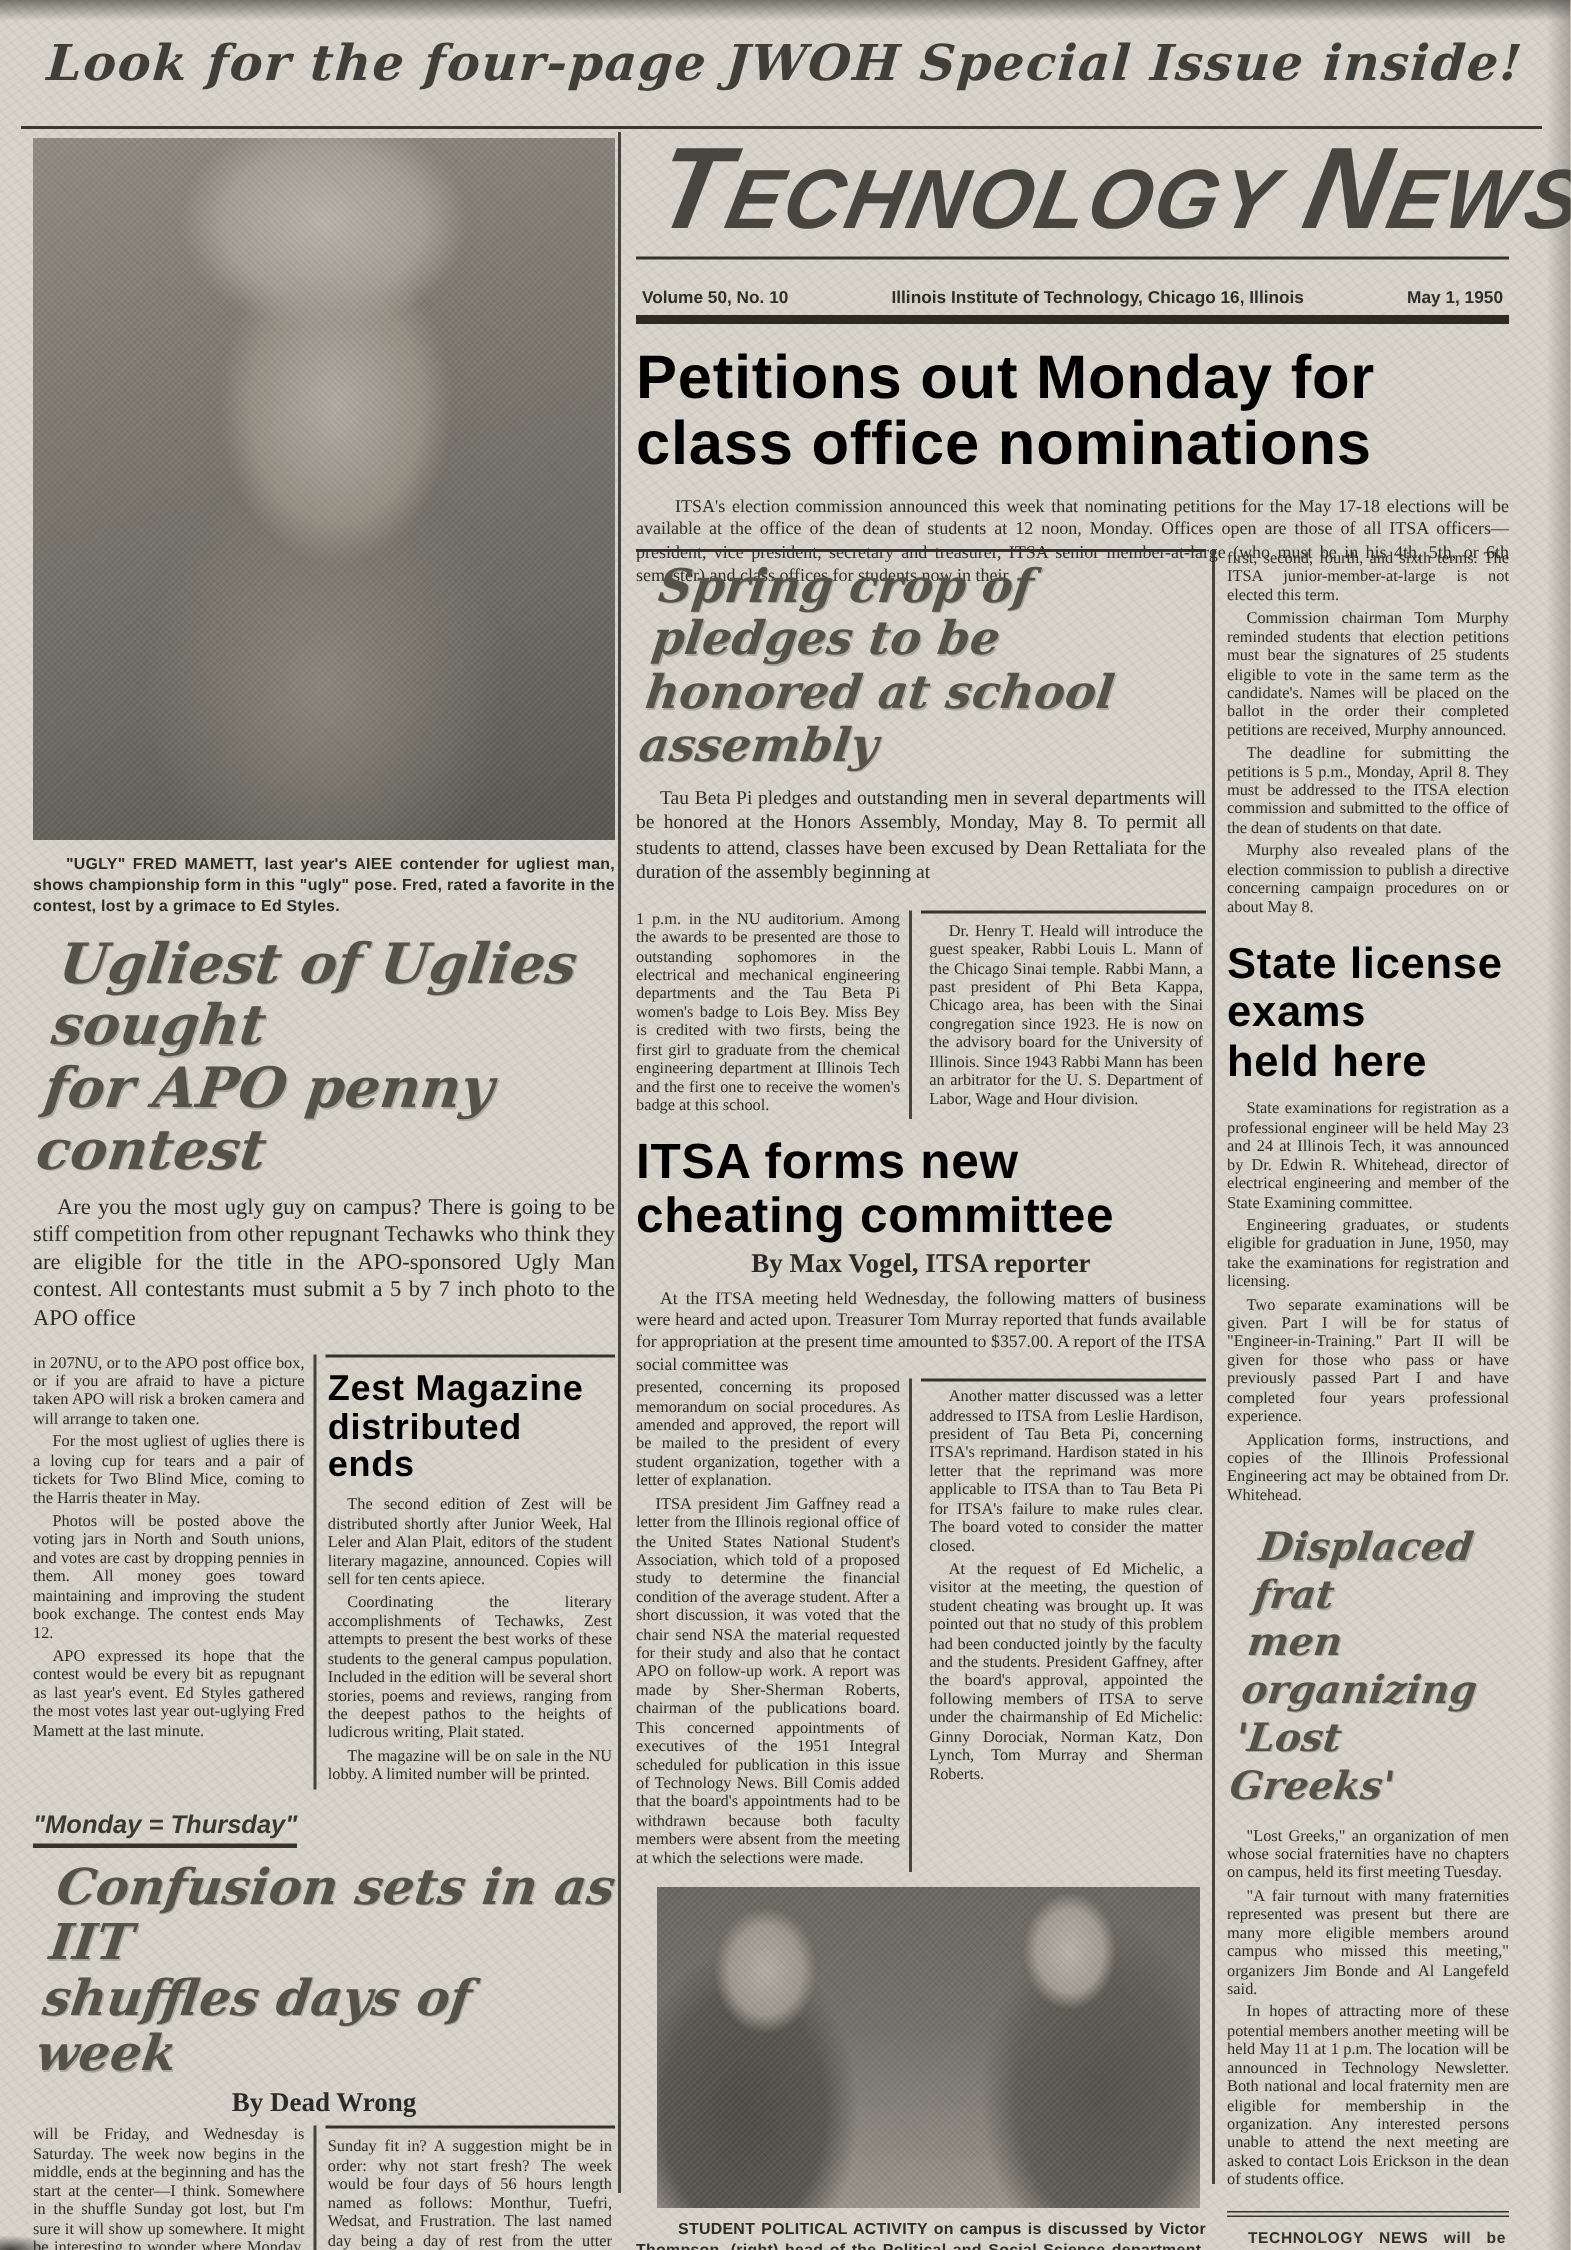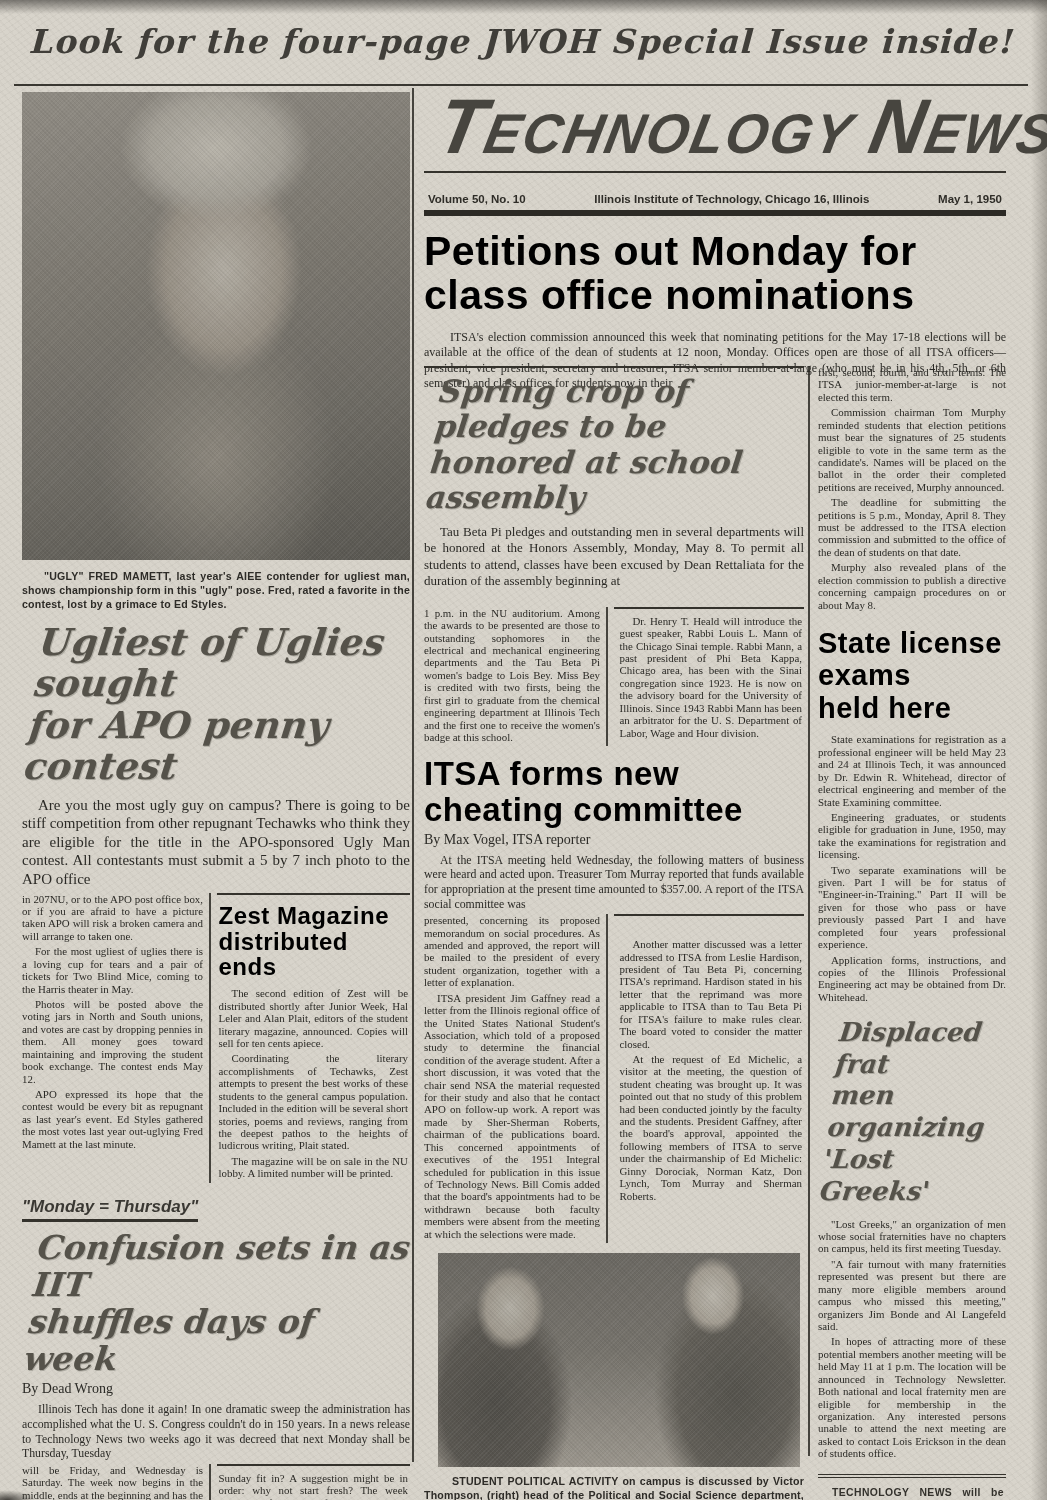--- a/index.html
+++ b/index.html
@@ -52,21 +52,21 @@
 
   
   .lead { font-size:12px; line-height:1.27; text-align:justify; text-indent:26px; margin:0; }
   .col-p { font-size:10.9px; line-height:1.14; text-align:justify; margin:0 0 3px 0; text-indent:13px; }
   .noindent { text-indent:0; }
   .subrow { display:flex; align-items:stretch; }
   .vdiv { width:1.5px; background:#45433d; margin:0 6px; }
 
   .caption { font-family:"Liberation Sans", sans-serif; font-weight:bold; font-size:10.6px;
     line-height:1.32; text-align:justify; color:#2d2b27; letter-spacing:.2px; margin:0; }
-  .byline { font-size:14px; font-weight:normal; text-align:left; margin:4px 0 5px 0; }
+  .byline { font-size:18px; font-weight:bold; text-align:center; margin:4px 0 5px 0; }
 
   .insert { border-top:2px solid #34322c; padding:6px 2px 0 8px; }
 
   
   .photo { position:relative; overflow:hidden; }
   .photo::after { content:""; position:absolute; inset:0;
     background:repeating-linear-gradient(45deg, rgba(0,0,0,.05) 0 1px, transparent 1px 3px),
                repeating-linear-gradient(-45deg, rgba(255,255,255,.05) 0 1px, transparent 1px 3px); }
   .photo1 { width:388px; height:468px;
     background:
@@ -112,21 +112,21 @@
 
   <p class="caption" style="margin-top:10px; text-indent:22px;">"UGLY" FRED MAMETT, last year's AIEE contender for ugliest man, shows championship form in this "ugly" pose. Fred, rated a favorite in the contest, lost by a grimace to Ed Styles.</p>
 
   <div class="slant-head" style="font-size:37px; line-height:1.12; margin-top:10px;">
     <span>Ugliest of Uglies sought</span>
     <span>for APO penny contest</span>
   </div>
 
   <p class="col-p" style="font-size:15px; line-height:1.24; margin-top:8px; text-indent:16px;">Are you the most ugly guy on campus? There is going to be stiff competition from other repugnant Techawks who think they are eligible for the title in the APO-sponsored Ugly Man contest. All contestants must submit a 5 by 7 inch photo to the APO office</p>
 
-  <div class="subrow" style="margin-top:4px;">
+  <div class="subrow" style="margin-top:14px;">
     <div style="width:181px;">
       <p class="col-p noindent">in 207NU, or to the APO post office box, or if you are afraid to have a picture taken APO will risk a broken camera and will arrange to taken one.</p>
       <p class="col-p">For the most ugliest of uglies there is a loving cup for tears and a pair of tickets for Two Blind Mice, coming to the Harris theater in May.</p>
       <p class="col-p">Photos will be posted above the voting jars in North and South unions, and votes are cast by dropping pennies in them. All money goes toward maintaining and improving the student book exchange. The contest ends May 12.</p>
       <p class="col-p">APO expressed its hope that the contest would be every bit as repugnant as last year's event. Ed Styles gathered the most votes last year out-uglying Fred Mamett at the last minute.</p>
     </div>
     <div class="vdiv"></div>
     <div style="flex:1;">
       <div class="insert" style="padding-left:2px;">
         <div class="sans-head" style="font-size:24px; line-height:1.08; margin:2px 0 7px 0;">
@@ -142,21 +142,20 @@
 
   <div class="kicker">"Monday = Thursday"</div>
 
   <div class="slant-head" style="font-size:33px; line-height:1.12; margin-top:8px;">
     <span>Confusion sets in as IIT</span>
     <span>shuffles days of week</span>
   </div>
 
   <div class="byline">By Dead Wrong</div>
 
-  <p class="col-p" style="font-size:11.8px; line-height:1.24; text-indent:16px;">Illinois Tech has done it again! In one dramatic sweep the administration has accomplished what the U. S. Congress couldn't do in 150 years. In a news release to Technology News two weeks ago it was decreed that next Monday shall be Thursday, Tuesday</p>
 
   <div class="subrow" style="margin-top:2px;">
     <div style="width:181px;">
       <p class="col-p noindent">will be Friday, and Wednesday is Saturday. The week now begins in the middle, ends at the beginning and has the start at the center—I think. Somewhere in the shuffle Sunday got lost, but I'm sure it will show up somewhere. It might be interesting to wonder where Monday, Tuesday and Wednesday will appear in the new setup or will they be Thursday, Friday and Saturday. Oh that's right, they're Monday, Tuesday, and Wednesday now. This of course raises a very pertinent question, does the week consist of three, six, or seven days or does it consist of three days, 48 hours long? Meanwhile, where does</p>
     </div>
     <div class="vdiv"></div>
     <div style="flex:1;">
       <div class="insert" style="padding-left:2px;">
         <p class="col-p noindent">Sunday fit in? A suggestion might be in order: why not start fresh? The week would be four days of 56 hours length named as follows: Monthur, Tuefri, Wedsat, and Frustration. The last named day being a day of rest from the utter confusion resulting from the first three.</p>
 
@@ -211,21 +210,21 @@
     </div>
     <div class="byline">By Max Vogel, ITSA reporter</div>
     <p class="col-p" style="font-size:11.8px; line-height:1.24; text-indent:16px;">At the ITSA meeting held Wednesday, the following matters of business were heard and acted upon. Treasurer Tom Murray reported that funds available for appropriation at the present time amounted to $357.00. A report of the ITSA social committee was</p>
     <div class="subrow" style="margin-top:2px;">
       <div style="width:176px;">
         <p class="col-p noindent">presented, concerning its proposed memorandum on social procedures. As amended and approved, the report will be mailed to the president of every student organization, together with a letter of explanation.</p>
         <p class="col-p">ITSA president Jim Gaffney read a letter from the Illinois regional office of the United States National Student's Association, which told of a proposed study to determine the financial condition of the average student. After a short discussion, it was voted that the chair send NSA the material requested for their study and also that he contact APO on follow-up work. A report was made by Sher-Sherman Roberts, chairman of the publications board. This concerned appointments of executives of the 1951 Integral scheduled for publication in this issue of Technology News. Bill Comis added that the board's appointments had to be withdrawn because both faculty members were absent from the meeting at which the selections were made.</p>
       </div>
       <div class="vdiv"></div>
       <div style="flex:1;">
-        <div class="insert" style="padding-left:6px; padding-top:22px;">
+        <div class="insert" style="padding-left:6px; padding-top:4px;">
           <p class="col-p" style="text-indent:13px;">Another matter discussed was a letter addressed to ITSA from Leslie Hardison, president of Tau Beta Pi, concerning ITSA's reprimand. Hardison stated in his letter that the reprimand was more applicable to ITSA than to Tau Beta Pi for ITSA's failure to make rules clear. The board voted to consider the matter closed.</p>
           <p class="col-p">At the request of Ed Michelic, a visitor at the meeting, the question of student cheating was brought up. It was pointed out that no study of this problem had been conducted jointly by the faculty and the students. President Gaffney, after the board's approval, appointed the following members of ITSA to serve under the chairmanship of Ed Michelic: Ginny Dorociak, Norman Katz, Don Lynch, Tom Murray and Sherman Roberts.</p>
         </div>
       </div>
     </div>
   </div>
 
   <div class="photo photo2"></div>
 
   <p class="caption" style="margin-top:8px; text-indent:28px;">STUDENT POLITICAL ACTIVITY on campus is discussed by Victor Thompson, (right) head of the Political and Social Science department, in an interview with reporter Paul Mandelstein. Results of the interview will be in next week's issue.</p>

